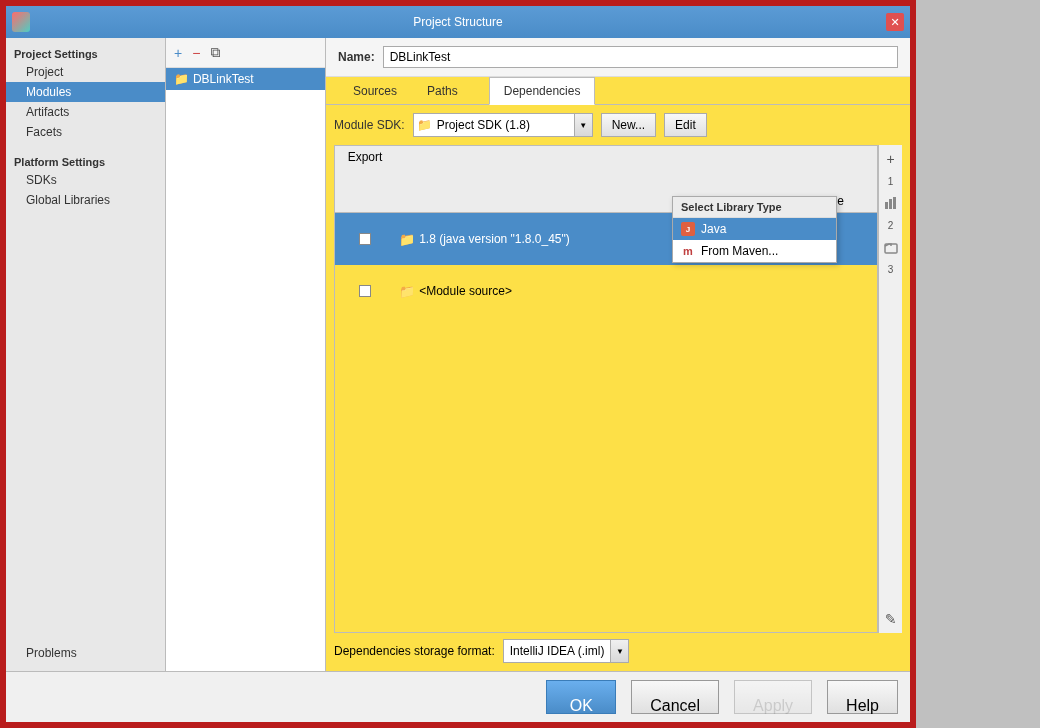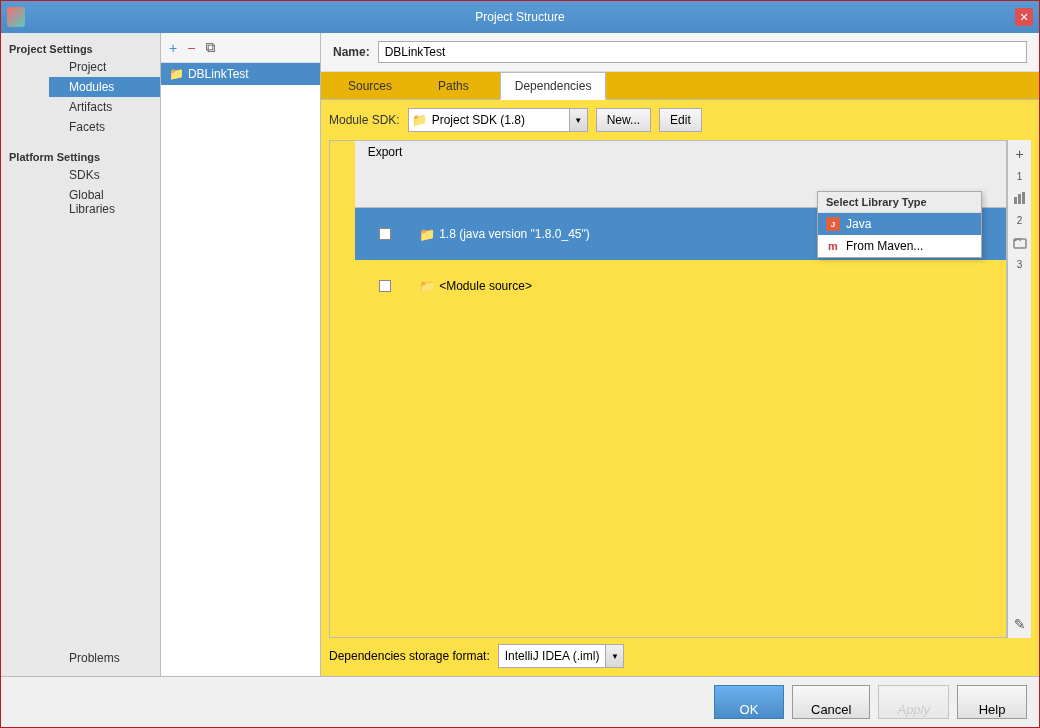--- a/index.html
+++ b/index.html
@@ -1,19 +1,19 @@
 <!DOCTYPE html>
 <html><head>
   <meta charset="utf-8">
   <style>
     * { box-sizing: border-box; margin: 0; padding: 0; font-family: 'Segoe UI', Arial, sans-serif; font-size: 12px; }
 
     body { background: #c0c0c0; width: 1040px; height: 728px; overflow: hidden; }
 
-    .window { width: 1040px; height: 728px; background: #f2f2f2; display: flex; flex-direction: column; border: 1px solid #b91c1c; }
+    .window { width: 916px; height: 728px; background: #f2f2f2; display: flex; flex-direction: column; border: 6px solid #b91c1c; }
 
     .title-bar {
       background: linear-gradient(to bottom, #5b9bd5, #4a8cc8);
       color: white;
       text-align: center;
       padding: 6px;
       font-size: 13px;
       display: flex;
       align-items: center;
       justify-content: space-between;
@@ -48,21 +48,20 @@
       font-weight: bold;
       color: #333;
       padding: 6px 8px 2px 8px;
       font-size: 11px;
     }
 
     .nav-item {
       padding: 3px 8px 3px 20px;
       cursor: pointer;
       color: #333;
-      margin-left: 48px;
     }
     .nav-item.active { background: #4a8cc8; color: white; }
 
     .module-list-panel {
       width: 160px;
       background: white;
       border-right: 1px solid #bbb;
       flex-shrink: 0;
       display: flex;
       flex-direction: column;
@@ -116,37 +115,37 @@
       flex: 1;
       border: 1px solid #aaa;
       padding: 3px 6px;
       font-size: 12px;
       background: white;
     }
 
     .tabs-bar {
       display: flex;
       border-bottom: 1px solid #bbb;
-      background: #eab308;
+      background: #fde047;
       padding: 0 12px;
-      gap: 16px;
     }
     .tab {
       padding: 6px 14px;
       cursor: pointer;
       border: 1px solid transparent;
       margin-bottom: -1px;
       color: #333;
       font-size: 12px;
     }
     .tab.active {
       background: white;
       border-color: #bbb;
       border-bottom-color: white;
       color: #333;
+      margin-left: 16px;
     }
 
     .tab-content { flex: 1; display: flex; flex-direction: column; overflow: hidden; padding: 8px; background: #fde047; }
 
     .sdk-row {
       display: flex;
       align-items: center;
       gap: 8px;
       margin-bottom: 8px;
     }
@@ -179,21 +178,21 @@
     }
     .small-btn {
       padding: 2px 10px;
       border: 1px solid #aaa;
       background: linear-gradient(to bottom, #f8f8f8, #e0e0e0);
       cursor: pointer;
       font-size: 12px;
       height: 24px;
     }
 
-    .deps-table { flex: 1; border: 1px solid #bbb; overflow: auto; position: relative; padding-left: 25px; }
+    .deps-table { flex: 1; border: 1px solid #bbb; overflow: auto; position: relative; }
     .deps-header {
       display: flex;
       background: #ececec;
       border-bottom: 1px solid #bbb;
       padding: 2px 0;
       position: sticky;
       top: 0;
       z-index: 1;
     }
     .col-export { width: 60px; text-align: center; padding: 2px 4px; }
@@ -287,30 +286,31 @@
       gap: 8px;
       border-top: 1px solid #bbb;
       background: #f0f0f0;
       flex-shrink: 0;
     }
     .action-btn {
       padding: 16px 18px;
       border: 1px solid #999;
       background: linear-gradient(to bottom, #f8f8f8, #e0e0e0);
       cursor: pointer;
-      font-size: 13px;
+      font-size: 16px;
       min-width: 70px;
       height: 28px;
+      margin-left: 7px;
     }
     .action-btn.primary {
       background: linear-gradient(to bottom, #6aafee, #4a8cc8);
       border-color: #3a7cb8;
       color: white;
     }
-    .action-btn:disabled { opacity: 0.5; cursor: default; font-style: italic; }
+    .action-btn:disabled { opacity: 0.5; cursor: default; }
 
     .dropdown-popup {
       position: absolute;
       background: white;
       border: 1px solid #aaa;
       box-shadow: 2px 2px 6px rgba(0,0,0,0.2);
       z-index: 100;
       width: 160px;
     }
     .dropdown-title {
@@ -459,21 +459,21 @@
               <div class="col-export">
                 <div class="checkbox"></div>
               </div>
               <div class="dep-name-cell">
                 <span class="folder-icon-blue">📁</span>
                 <span>&lt;Module source&gt;</span>
               </div>
               <div class="col-scope"></div>
             </div>
 
-            <div class="dropdown-popup" style="right: 24px; top: 50px; position: absolute; width: 165px;">
+            <div class="dropdown-popup" style="right: 40px; top: 50px; position: absolute; width: 165px;">
               <div class="dropdown-title">Select Library Type</div>
               <div class="dropdown-item selected">
                 <div class="java-icon">J</div>
                 <span>Java</span>
               </div>
               <div class="dropdown-item">
                 <div class="maven-icon">m</div>
                 <span>From Maven...</span>
               </div>
             </div>

